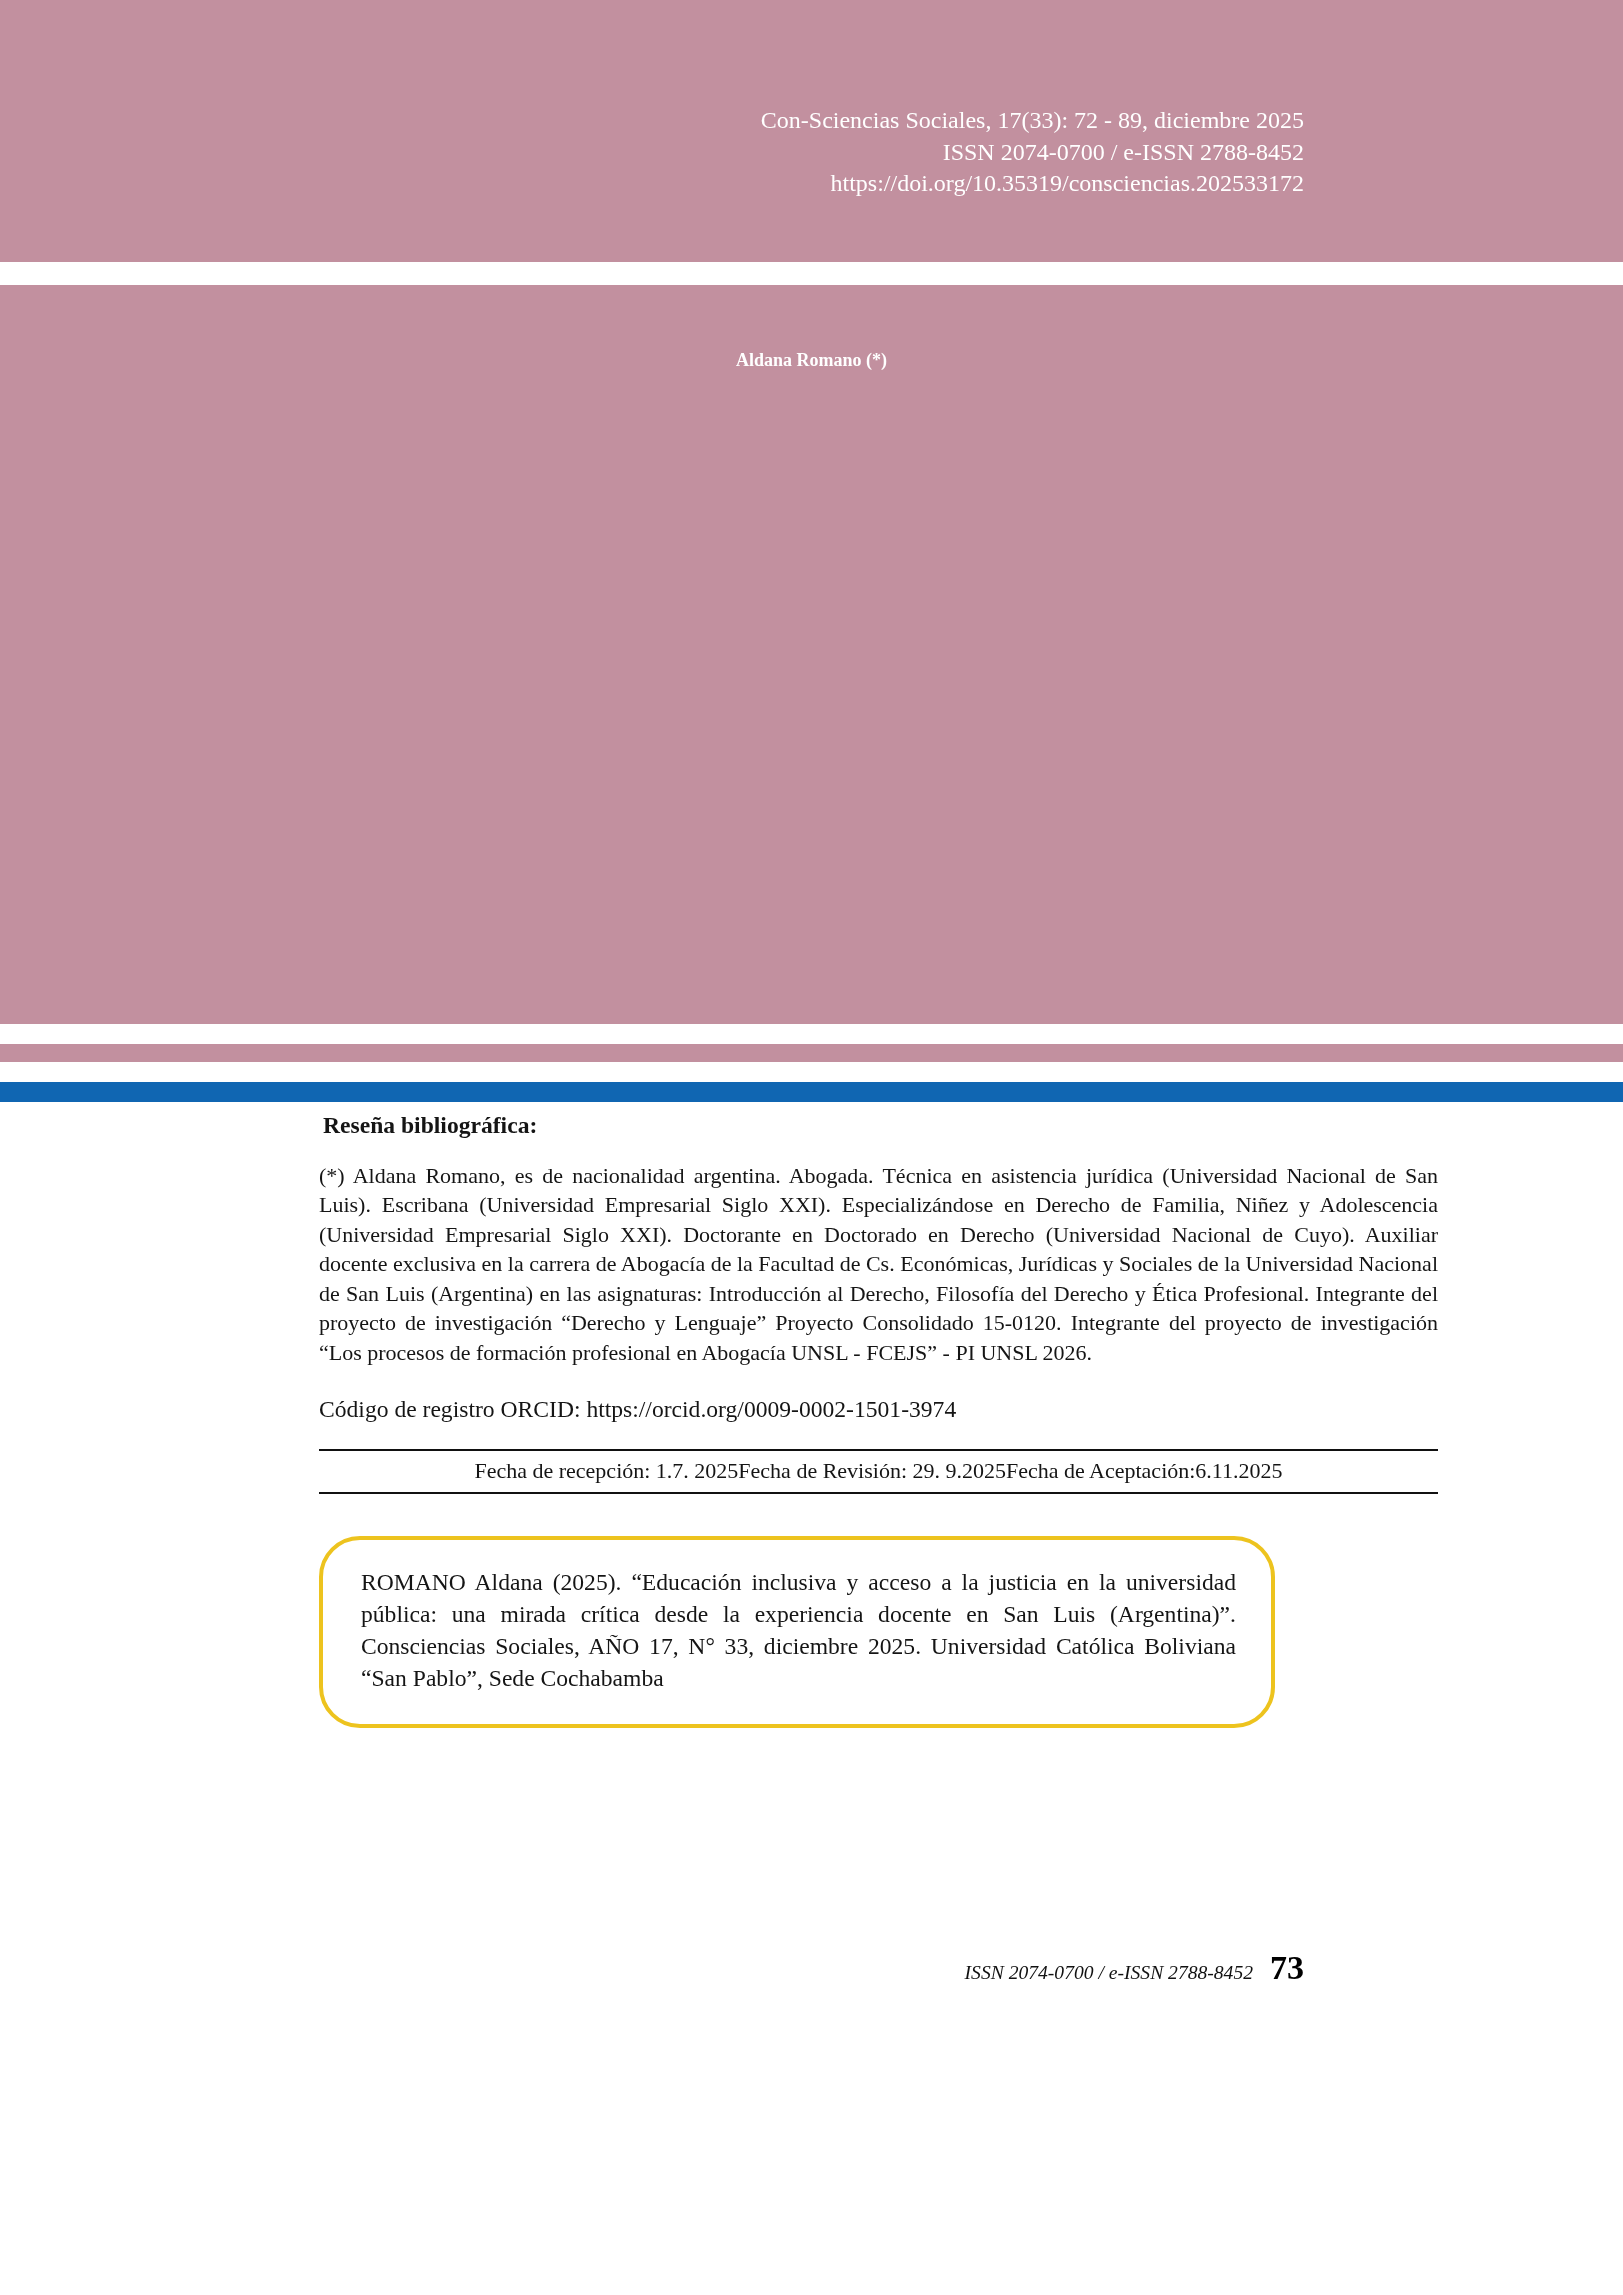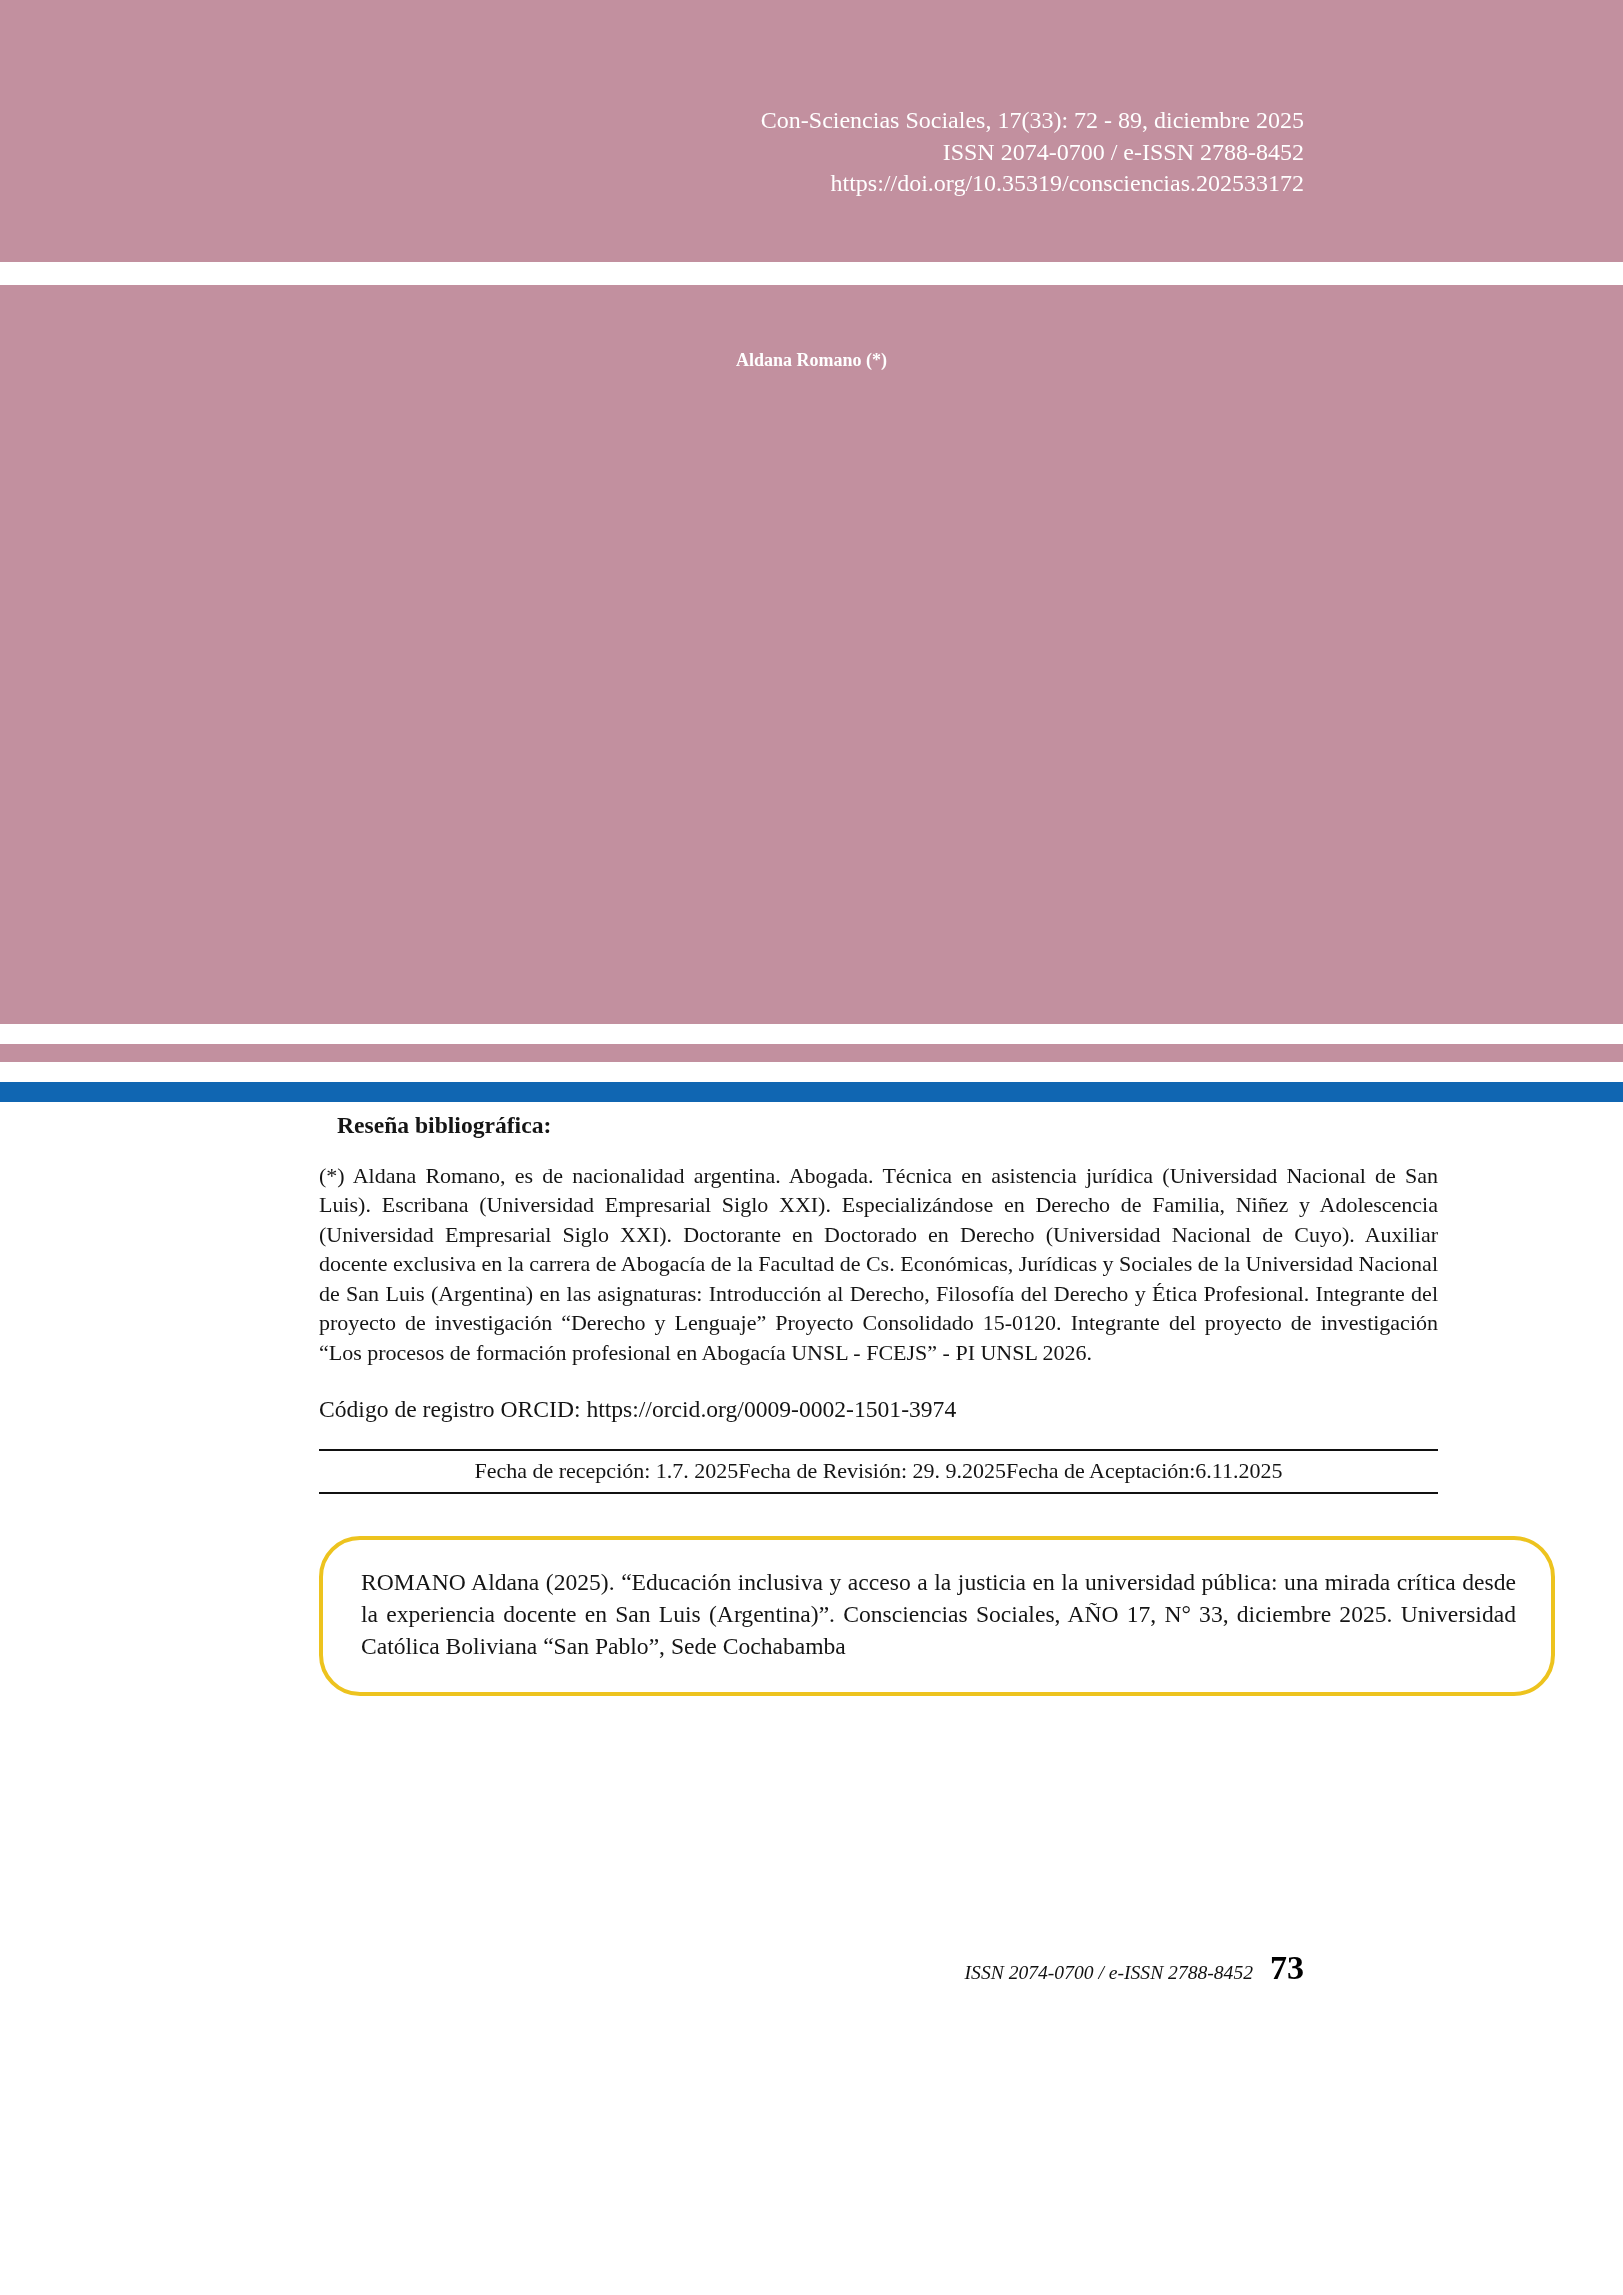--- a/index.html
+++ b/index.html
@@ -85,21 +85,21 @@
   .body-col {
     position: absolute;
     left: 319px;
     top: 1112px;
     width: 1119px;
     color: #151515;
   }
   .sec-heading {
     font-size: 23.6px;
     font-weight: bold;
-    margin: 0 0 22px 18px;
+    margin: 0 0 22px 4px;
   }
   .bio-para {
     font-size: 22px;
     line-height: 1.34;
     text-align: justify;
     margin: 0;
   }
   .contact-block {
     margin-top: 26px;
     font-size: 23.6px;
@@ -120,21 +120,21 @@
     padding: 0 3.9px;
   }
 
   
   .cite-box {
     margin-top: 42px;
     border: 4.6px solid #edc31e;
     border-radius: 41px;
     padding: 26px 35px 30px 38px;
     box-sizing: border-box;
-    width: 1236px;
+    width: 956px;
   }
   .cite-text {
     font-size: 23.6px;
     line-height: 1.36;
     text-align: justify;
     margin: 0;
   }
 
   
   .footer {

